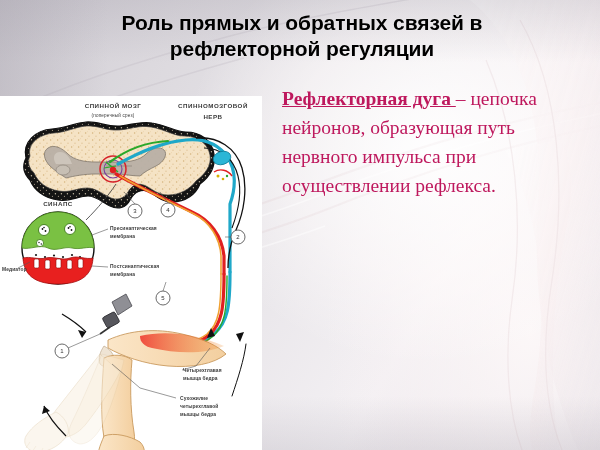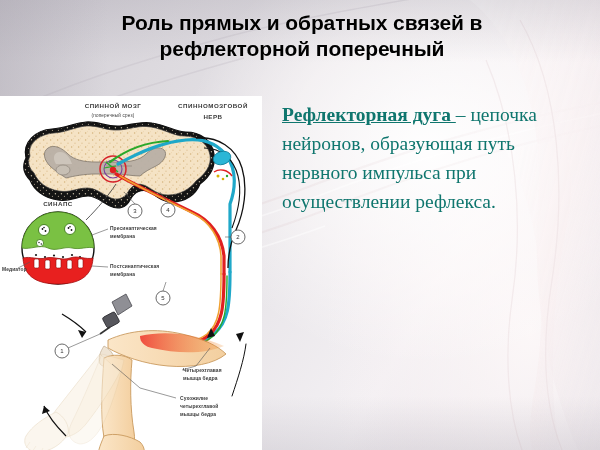--- a/index.html
+++ b/index.html
@@ -100,25 +100,25 @@
   .dnum {
     font-family: "Liberation Sans", sans-serif;
     font-size: 6px;
     fill: #333;
   }
 
   
   #text-col {
     position: absolute;
     left: 282px;
-    top: 100px;
+    top: 84px;
     width: 306px;
     z-index: 30;
     font-family: "Liberation Serif", serif;
-    color: #0f766e;
+    color: #be185d;
     font-size: 19.5px;
     line-height: 29px;
   }
   #para-1 {
     margin: 0;
   }
   #para-1 .term {
     font-weight: bold;
     text-decoration: underline;
   }
@@ -176,21 +176,21 @@
       <path d="M-10,196 C 60,176 130,164 205,150"></path>
       <path d="M-10,214 C 70,194 140,182 218,166"></path>
       <path d="M-10,232 C 74,214 150,202 228,186"></path>
     </g>
   </svg>
 
   <div class="bg-layer bg-vignette"></div>
 
   <div id="title">
     <div>Роль прямых и обратных связей в</div>
-    <div>рефлекторной поперечный</div>
+    <div>рефлекторной регуляции</div>
   </div>
 
   <div id="diagram-panel">
     <svg id="diagram-svg" viewBox="0 0 262 354" xmlns="http://www.w3.org/2000/svg">
       <defs>
         <pattern id="speckle" width="7" height="7" patternUnits="userSpaceOnUse">
           <rect width="7" height="7" fill="#f5e3c5"></rect>
           <circle cx="1.6" cy="2.0" r="0.75" fill="#cfa96f" opacity="0.85"></circle>
           <circle cx="5.0" cy="5.2" r="0.6" fill="#cfa96f" opacity="0.7"></circle>
           <circle cx="3.4" cy="0.7" r="0.45" fill="#d8b782" opacity="0.6"></circle>

